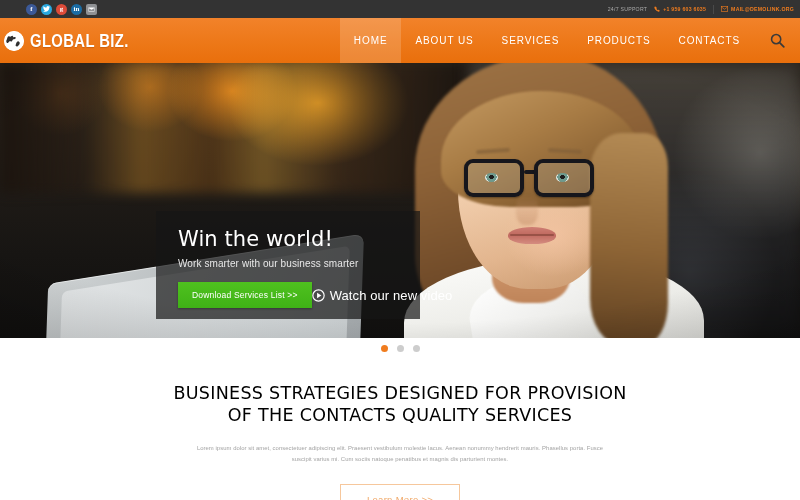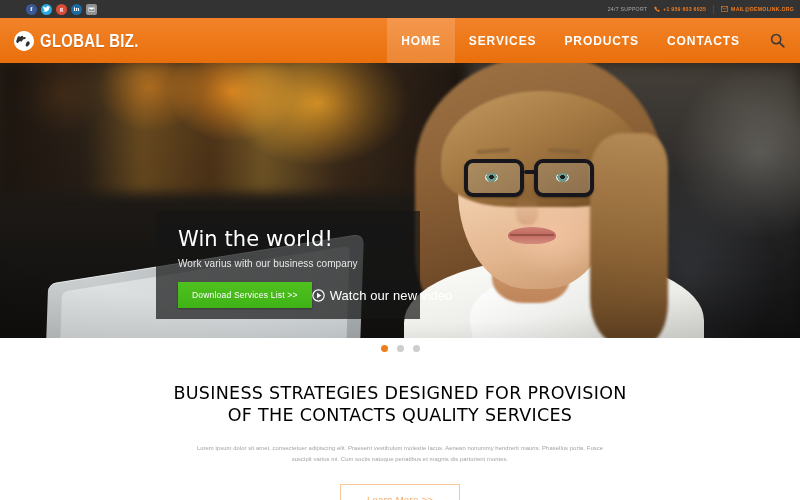--- a/index.html
+++ b/index.html
@@ -45,38 +45,38 @@
   .ct-sep { width:1px; height:9px; background:#4a4a4a; }
 
   
   .header {
     position:relative; height:45px;
     background:linear-gradient(180deg,#f2822a 0%,#ed7818 55%,#e96f0c 100%);
     display:flex; align-items:stretch; z-index:5;
   }
   .logo {
     display:flex; align-items:center; gap:6px;
-    padding-left:14px; padding-right:10px;
+    padding-left:4px; padding-right:10px;
   }
   .globe {
     width:20px; height:20px; border-radius:50%;
     background:#ffffff; position:relative; overflow:hidden;
     flex-shrink:0;
   }
   .globe svg { position:absolute; left:0; top:0; }
   .logo-text {
     color:#fff; font-size:19px; font-weight:bold;
     letter-spacing:.5px; font-family:"Liberation Sans Narrow","Liberation Sans",sans-serif;
     transform:scaleX(.78); transform-origin:left center;
     white-space:nowrap; text-shadow:0 1px 1px rgba(150,60,0,.35);
   }
   .nav { margin-left:auto; display:flex; align-items:stretch; }
   .nav-item {
     display:flex; align-items:center; padding:12px 14px;
-    color:#ffffff; font-size:12px; font-weight:bold;
+    color:#ffffff; font-size:10px; font-weight:normal;
     letter-spacing:.9px; text-transform:uppercase; cursor:pointer;
     white-space:nowrap;
   }
   .nav-item.active { background:rgba(255,255,255,.17); }
   .search-btn {
     display:flex; align-items:center; justify-content:center;
     width:46px; cursor:pointer; color:#3a3a3a;
   }
 
   
@@ -319,20 +319,21 @@
         <svg width="20" height="20" viewBox="0 0 20 20">
           <circle cx="10" cy="10" r="10" fill="#ffffff"></circle>
           <path fill="#2f2f2f" d="M4.2 5.5c.9-.4 1.8.3 2.6.1.6-.2 1.2-1 1.9-.7.5.2.3 1 .8 1.3.6.3 1.3-.3 1.9 0 .5.3.3 1.2-.1 1.6-.6.6-1.6.3-2.3.7-.7.4-.6 1.5-1.3 1.9-.6.3-1.4-.3-2-.1-.8.3-1 1.4-1.8 1.6-.6.2-1.3-.4-1.5-1-.3-.9.1-1.9.5-2.7.4-.9.4-2.1 1.3-2.7z"></path>
           <path fill="#2f2f2f" d="M13.6 10.4c.7-.2 1.5.3 1.9.9.4.7.2 1.6-.2 2.3-.4.8-1.1 1.5-1.9 1.8-.6.2-1.4 0-1.7-.6-.3-.6.1-1.3.3-1.9.3-.9.6-2.1 1.6-2.5z"></path>
         </svg>
       </span>
       <span class="logo-text">GLOBAL BIZ.</span>
     </a>
     <nav class="nav">
       <a class="nav-item active">HOME</a>
+      <a class="nav-item">ABOUT US</a>
       <a class="nav-item">SERVICES</a>
       <a class="nav-item">PRODUCTS</a>
       <a class="nav-item">CONTACTS</a>
     </nav>
     <div class="search-btn">
       <svg width="15" height="15" viewBox="0 0 20 20">
         <circle cx="8.2" cy="8.2" r="6.1" fill="none" stroke="currentColor" stroke-width="2.1"></circle>
         <line x1="12.8" y1="12.8" x2="18.4" y2="18.4" stroke="currentColor" stroke-width="2.3" stroke-linecap="round"></line>
       </svg>
     </div>
@@ -363,21 +364,21 @@
       <div class="nose"></div>
       <div class="lips"></div>
       <div class="lip-line"></div>
       <div class="laptop"></div>
       <div class="laptop-inner"></div>
     </div>
     <div class="hero-vignette"></div>
 
     <div class="caption">
       <div class="cap-title">Win the world!</div>
-      <div class="cap-sub">Work varius with our business company</div>
+      <div class="cap-sub">Work smarter with our business smarter</div>
       <div class="cap-row">
         <button class="btn-green">Download Services List &gt;&gt;</button>
         <a class="watch">
           <span class="play-ico">
             <svg width="13" height="13" viewBox="0 0 20 20">
               <circle cx="10" cy="10" r="8.7" fill="none" stroke="currentColor" stroke-width="1.8"></circle>
               <polygon points="7.8,5.8 14.4,10 7.8,14.2" fill="currentColor"></polygon>
             </svg>
           </span>
           <span class="watch-lbl">Watch our new video</span>

